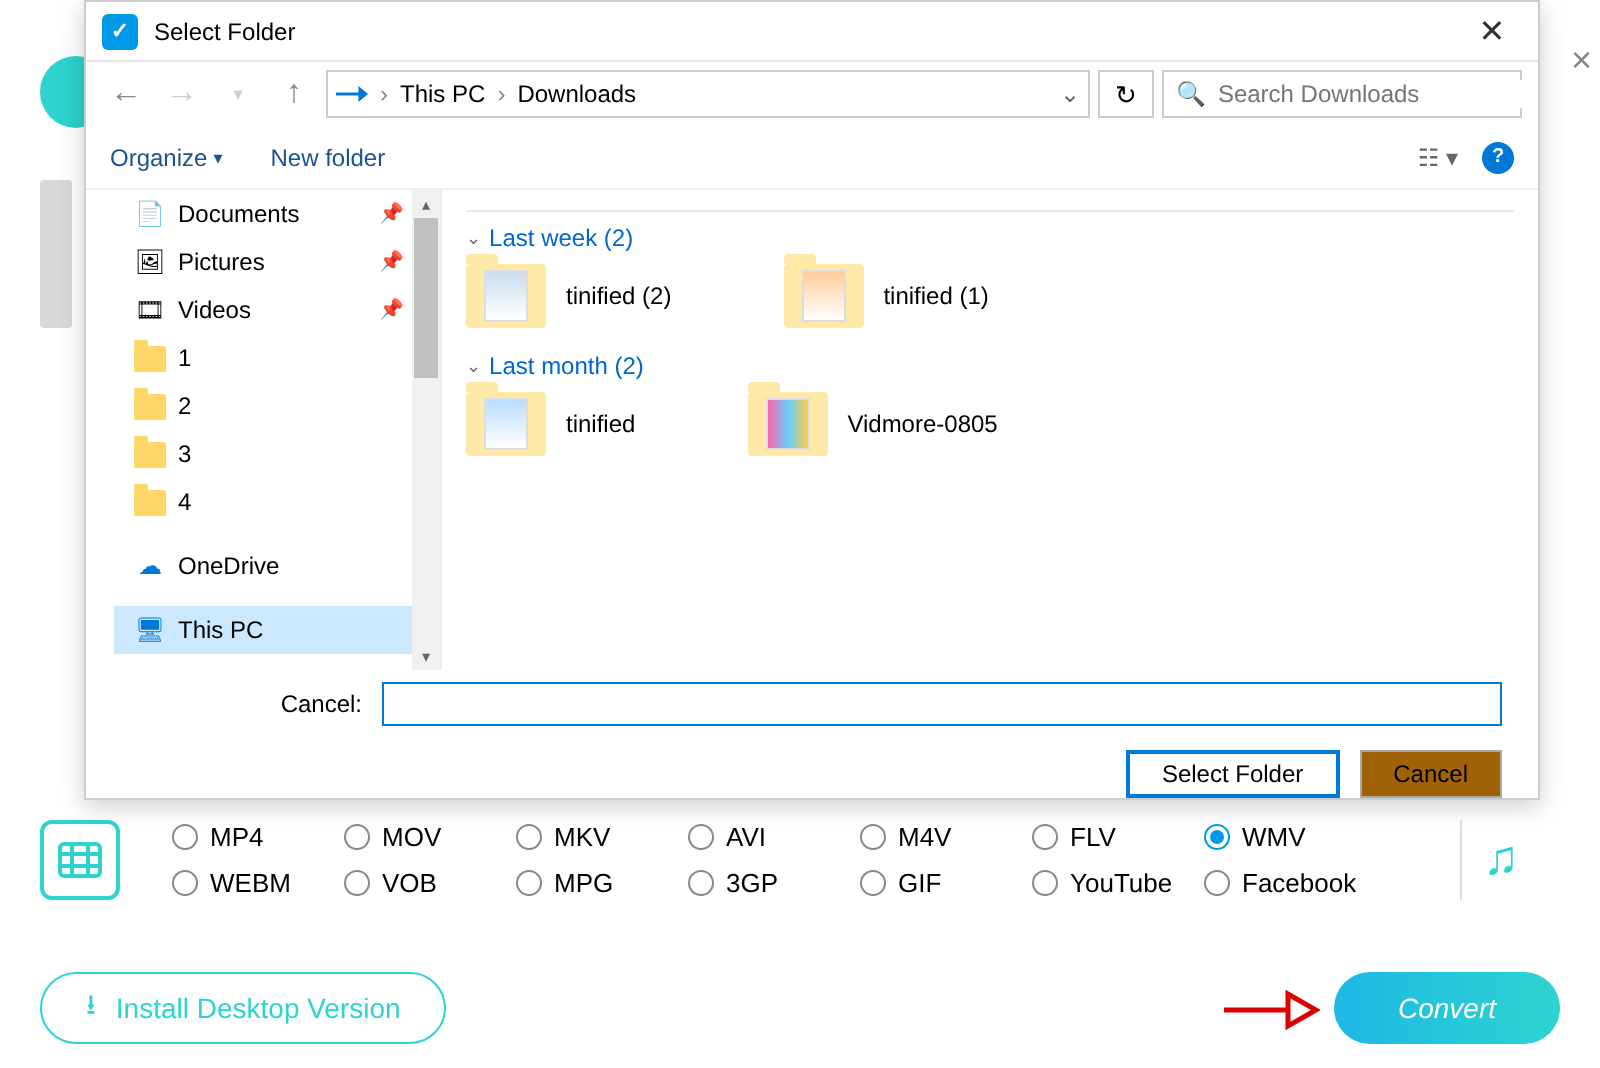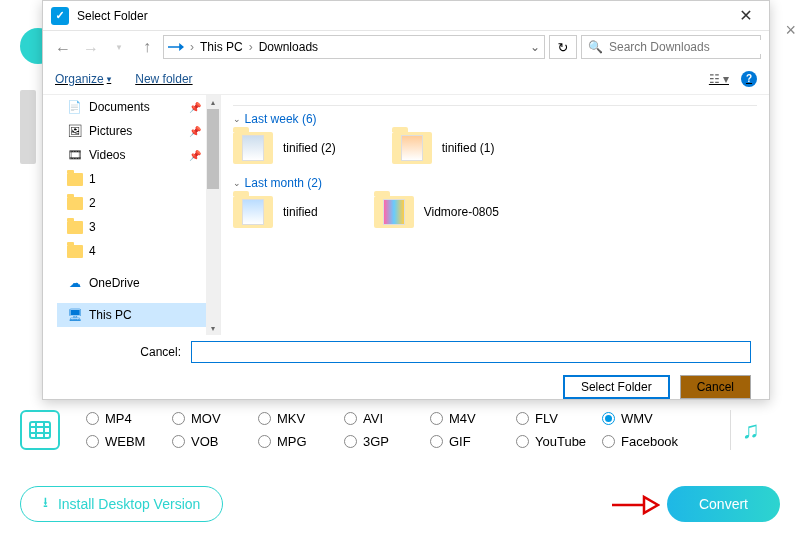--- a/index.html
+++ b/index.html
@@ -15,21 +15,21 @@
 .navbar { height: 32px; display: flex; align-items: center; padding: 0 8px; gap: 4px; }
 .nav-btn { width: 24px; height: 24px; display: flex; align-items: center; justify-content: center; color: #888; cursor: pointer; }
 .breadcrumb { flex: 1; height: 24px; border: 1px solid #ccc; display: flex; align-items: center; padding: 0 4px; font-size: 12px; gap: 2px; }
 .bc-icon { width: 16px; height: 16px; background: #0078d7; clip-path: polygon(0 45%, 70% 45%, 70% 25%, 100% 50%, 70% 75%, 70% 55%, 0 55%); }
 .bc-sep { color: #888; padding: 0 4px; }
 .bc-drop { margin-left: auto; color: #666; }
 .refresh-btn { width: 28px; height: 24px; border: 1px solid #ccc; display: flex; align-items: center; justify-content: center; font-size: 13px; cursor: pointer; }
 .search-box { width: 180px; height: 24px; border: 1px solid #ccc; display: flex; align-items: center; padding: 0 6px; color: #888; font-size: 12px; gap: 6px; }
 .search-box input { border: none; outline: none; flex: 1; font-size: 12px; color: #000000; }
 
-.toolbar { height: 32px; display: flex; align-items: center; padding: 0 12px; border-bottom: 1px solid #eee; font-size: 12px; text-decoration: underline; }
+.toolbar { height: 32px; display: flex; align-items: center; padding: 0 12px; border-bottom: 1px solid #eee; font-size: 12px; }
 .tool-item { color: #1a5490; cursor: pointer; display: flex; align-items: center; gap: 3px; }
 .tool-item + .tool-item { margin-left: 24px; }
 .tool-right { margin-left: auto; display: flex; gap: 12px; align-items: center; }
 .view-btn { color: #666; font-size: 12px; cursor: pointer; }
 .help-btn { width: 16px; height: 16px; border-radius: 50%; background: #0078d7; color: #fff; display: flex; align-items: center; justify-content: center; font-size: 10px; font-weight: bold; cursor: pointer; }
 
 .body-area { display: flex; height: 240px; }
 .sidebar { width: 178px; border-right: 1px solid #eee; overflow-y: auto; position: relative; }
 .sidebar-inner { padding-left: 14px; }
 .tree-item { height: 24px; display: flex; align-items: center; font-size: 12px; padding-left: 10px; gap: 6px; cursor: pointer; position: relative; }
@@ -69,21 +69,21 @@
 .formats { display: flex; flex-direction: column; gap: 8px; }
 .fmt-line { display: flex; gap: 0; }
 .radio-item { display: flex; align-items: center; gap: 6px; font-size: 13px; width: 86px; cursor: pointer; }
 .radio { width: 13px; height: 13px; border: 1px solid #888; border-radius: 50%; display: flex; align-items: center; justify-content: center; }
 .radio.checked::after { content: ""; width: 7px; height: 7px; border-radius: 50%; background: #0099e5; }
 .radio.checked { border-color: #0099e5; }
 .music-icon { margin-left: auto; margin-right: 10px; width: 40px; height: 40px; border-left: 1px solid #ddd; display: flex; align-items: center; justify-content: center; color: #2dd4cf; font-size: 24px; }
 
 .footer { position: absolute; left: 20px; right: 20px; bottom: 12px; display: flex; align-items: center; }
 .install-btn { height: 36px; border: 1px solid #2dd4cf; border-radius: 18px; padding: 0 22px; display: flex; align-items: center; gap: 10px; color: #2dd4cf; font-size: 14px; cursor: pointer; }
-.convert-btn { margin-left: auto; height: 36px; padding: 0 32px; border-radius: 18px; background: linear-gradient(90deg, #1eb8e6, #2dd4cf); color: #fff; font-size: 14px; border: none; cursor: pointer; }
+.convert-btn { margin-left: auto; height: 36px; padding: 0 32px; border-radius: 18px; background: linear-gradient(90deg, #1eb8e6, #2dd4cf); color: #fff; font-size: 14px; border: none; cursor: pointer; font-style: italic; }
 
 .arrow-hint { position: absolute; right: 140px; bottom: 14px; width: 50px; height: 30px; }
 .arrow-hint svg { width: 100%; height: 100%; }
 
 .bg-circle { position: absolute; left: 20px; top: 28px; width: 36px; height: 36px; border-radius: 50%; background: #2dd4cf; }
 .bg-x { position: absolute; right: 4px; top: 20px; font-size: 18px; color: #888; cursor: pointer; }
 .bg-strip { position: absolute; left: 20px; top: 90px; width: 16px; height: 74px; background: #d8d8d8; border-radius: 2px; }
 </style>
 </head>
 <body>
@@ -179,21 +179,21 @@
         <div class="scroll-arrow">▴</div>
         <div class="scroll-thumb" style="top:14px;height:80px"></div>
         <div class="scroll-arrow" style="position:absolute;bottom:0;width:100%">▾</div>
       </div>
     </div>
 
     <div class="content">
       <hr class="sep">
       <div class="group-header">
           <span class="chev">⌄</span>
-          <span>Last week (6)</span>
+          <span>Last week (2)</span>
         </div>
       <div class="group-items">
         <div class="file-item">
             <div class="big-folder">
               <div class="thumb-in" style="background:linear-gradient(#cde,#fff)"></div>
             </div>
             <span>tinified (2)</span>
           </div>
         <div class="file-item">
             <div class="big-folder">

